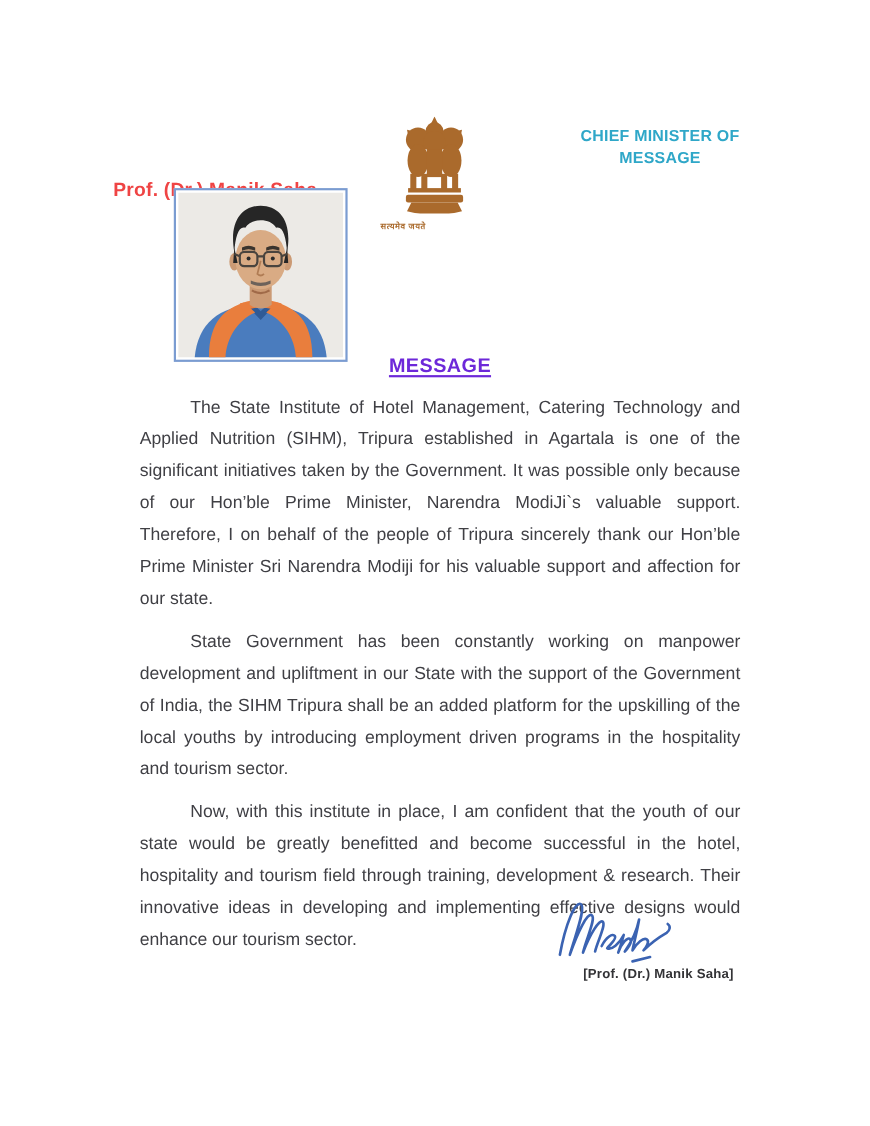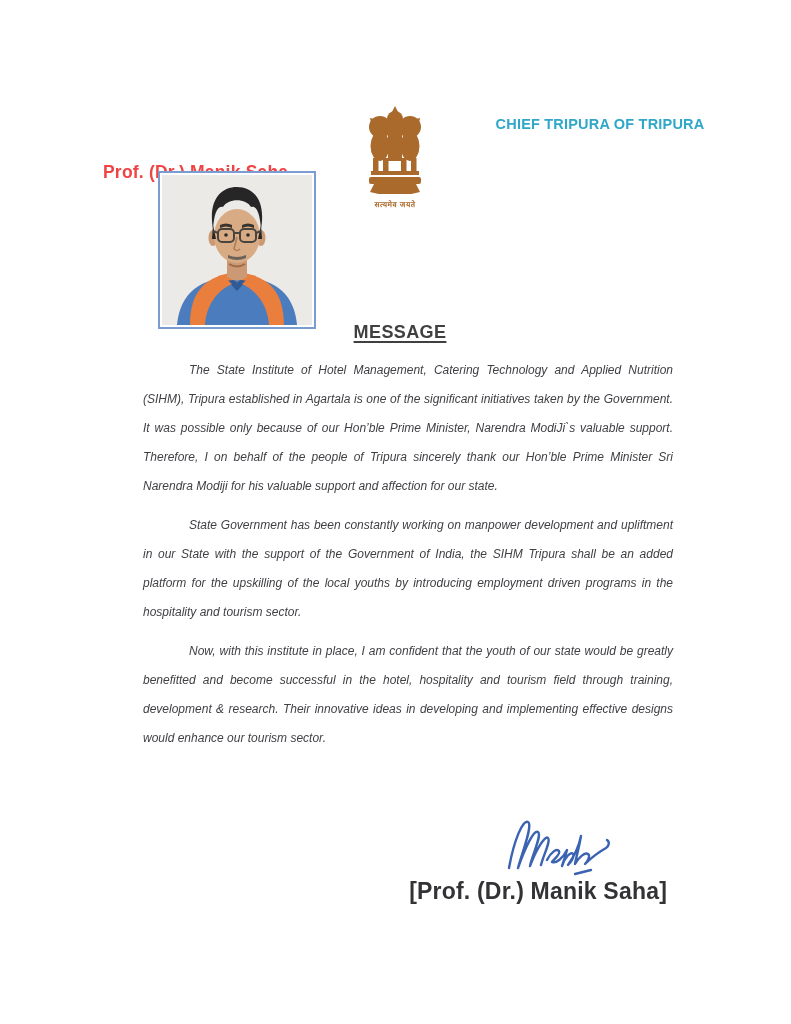--- a/index.html
+++ b/index.html
@@ -11,21 +11,21 @@
     font-family:"Liberation Sans", sans-serif;
   }
   
   .officer-name{
     position:absolute;left:103px;top:119px;
     font-size:17.5px;font-weight:bold;
     color:#ef4444;letter-spacing:.2px;margin-top:43px;
   }
   .emblem{
     position:absolute;left:346px;top:106px;width:98px;
-    text-align:center;
+    text-align:left;
   }
   .emblem .motto{
     margin-top:2px;
     font-size:7.5px;font-weight:bold;
     color:#aa6a2c;line-height:9px;
     letter-spacing:.5px;
     white-space:nowrap;
   }
   .office-block{
     position:absolute;left:495px;top:114px;width:210px;
@@ -45,41 +45,40 @@
   
   .body-block{
     position:absolute;left:127px;top:322px;width:546px;
     color:#3f3f44;
   }
   .msg-heading{
     text-align:center;
     margin:0 0 13px 0;
   }
   .msg-heading span{
-    font-size:18px;font-weight:bold;color:#404040;
+    font-size:18px;font-weight:bold;color:#6d28d9;
     text-decoration:underline;
     text-underline-offset:3px;
     text-decoration-thickness:2px;
     letter-spacing:.4px;
   }
   .body-block p{
-    margin:0 0 10px 16px;
-    font-size:12px;
+    margin:0 0 10px 0;
+    font-size:16px;
     line-height:29px;
     text-align:justify;
     text-indent:46px;
-    font-style:italic;
   }
   
   .signature{
     position:absolute;left:503px;top:806px;
   }
   .signed-name{
     position:absolute;right:124px;top:878px;
-    font-size:23px;font-weight:bold;color:#333336;
+    font-size:12px;font-weight:bold;color:#333336;
     letter-spacing:.2px;
   }
 </style>
 </head>
 <body>
 
 <div class="page">
 
   <div class="officer-name">Prof. (Dr.) Manik Saha</div>
 
@@ -108,21 +107,21 @@
 
         <rect x="23" y="71" width="52" height="7" rx="2"></rect>
 
         <path d="M28,78 L70,78 L74,86 Q49,93 24,86 Z"></path>
       </g>
     </svg>
     <div class="motto">सत्यमेव जयते</div>
   </div>
 
   <div class="office-block">
-    <div>CHIEF TRIPURA OF TRIPURA</div>
+    <div>CHIEF MINISTER OF MESSAGE</div>
   </div>
 
   <div class="photo-frame">
     <svg width="150" height="150" viewBox="0 0 150 150">
       <rect x="0" y="0" width="150" height="150" fill="#eceae6"></rect>
 
       <path d="M15,150 C18,118 38,102 75,102 C112,102 132,118 135,150 Z" fill="#4a7cbe"></path>
 
       <path d="M62,102 L75,116 L88,102 L84,99 L75,108 L66,99 Z" fill="#2f5a96"></path>
 

